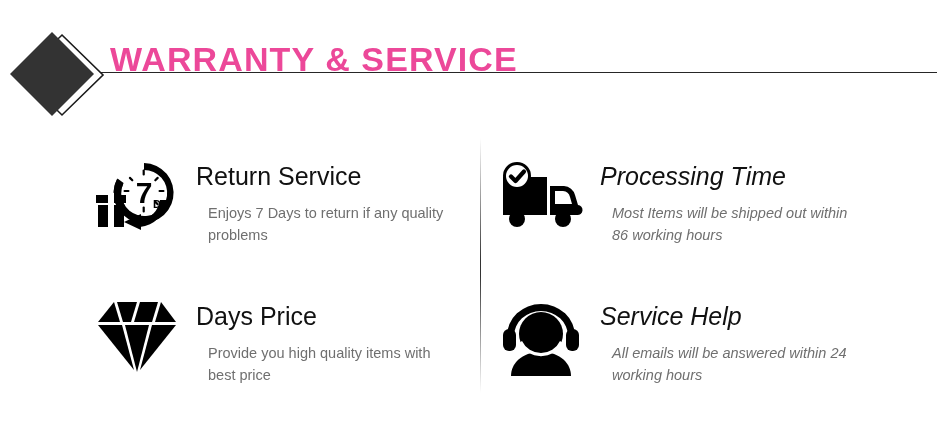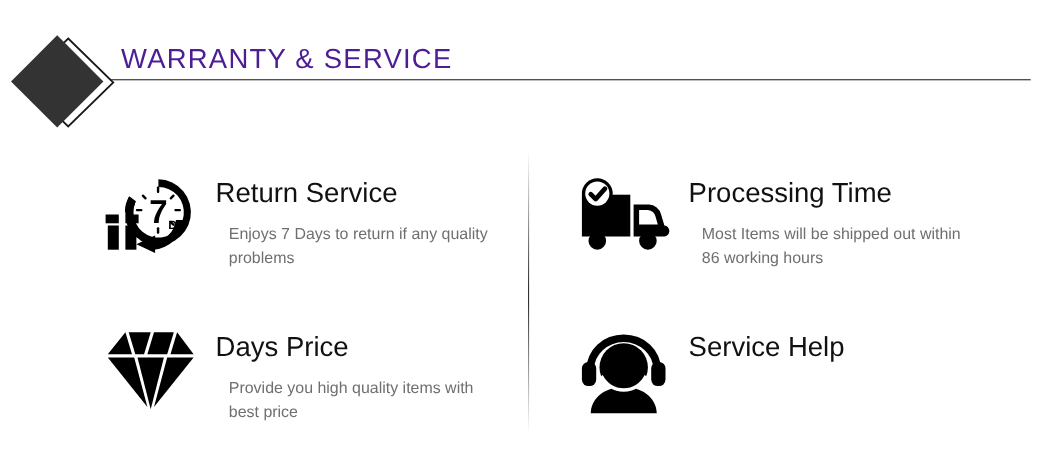--- a/index.html
+++ b/index.html
@@ -30,24 +30,24 @@
     top: 25px;
     width: 105px;
     height: 100px;
   }
   .logo-mark svg { display: block; }
 
   .header-title {
     position: absolute;
     left: 110px;
     top: 42px;
-    font-size: 25px;
-    font-weight: normal;
+    font-size: 34px;
+    font-weight: bold;
     letter-spacing: 1.1px;
-    color: #4c1d95;
+    color: #ec4899;
     white-space: nowrap;
     line-height: 1;
   }
   .header-rule {
     position: absolute;
     left: 101px;
     top: 72px;
     width: 836px;
     height: 0;
     border-top: 1.6px solid #262626;
@@ -74,21 +74,21 @@
                  rgba(0,0,0,0) 100%);
   }
 
   .feature {
     position: absolute;
     display: flex;
     align-items: flex-start;
     width: 400px;
   }
   .feature.c0 { left: 88px; }
-  .feature.c1 { left: 518px; }
+  .feature.c1 { left: 492px; font-style: italic; }
   .feature.r0 { top: 18px; }
   .feature.r1 { top: 158px; }
 
   .feature-icon {
     width: 98px;
     flex: 0 0 98px;
     height: 90px;
     display: flex;
     align-items: center;
     justify-content: center;
@@ -237,16 +237,17 @@
           <circle cx="42" cy="36" r="22"></circle>
 
           <path d="M42,54 c20,0 30,12 30,24 h-60 c0,-12 10,-24 30,-24 Z"></path>
 
           <path d="M42,55 a21,21 0 0,1 -19,-12 l-3,2 a25,25 0 0,0 44,0 l-3,-2 a21,21 0 0,1 -19,12 Z" fill="#ffffff"></path>
         </g>
       </svg>
     </div>
     <div class="feature-text">
       <p class="feature-title">Service Help</p>
+      <p class="feature-desc">All emails will be answered within 24 working hours</p>
     </div>
   </div>
 
 </div>
 
 </body></html>

